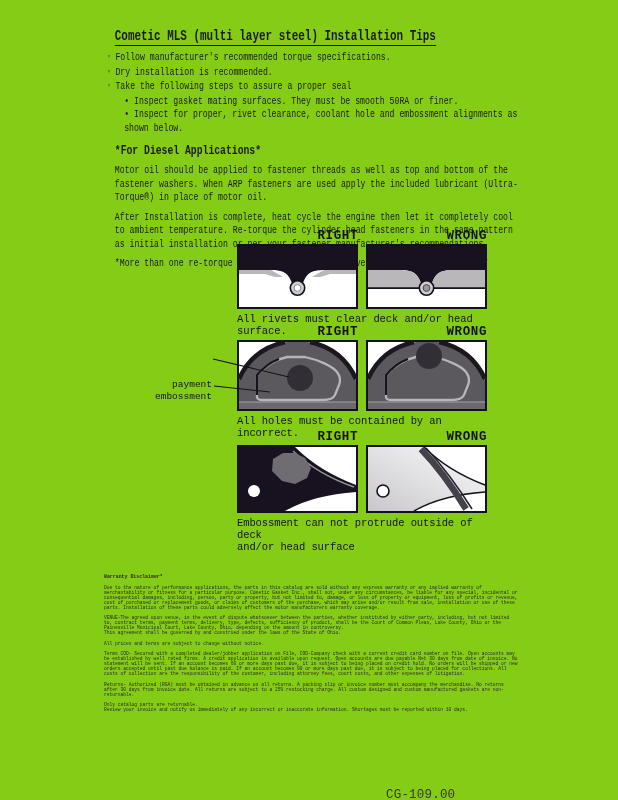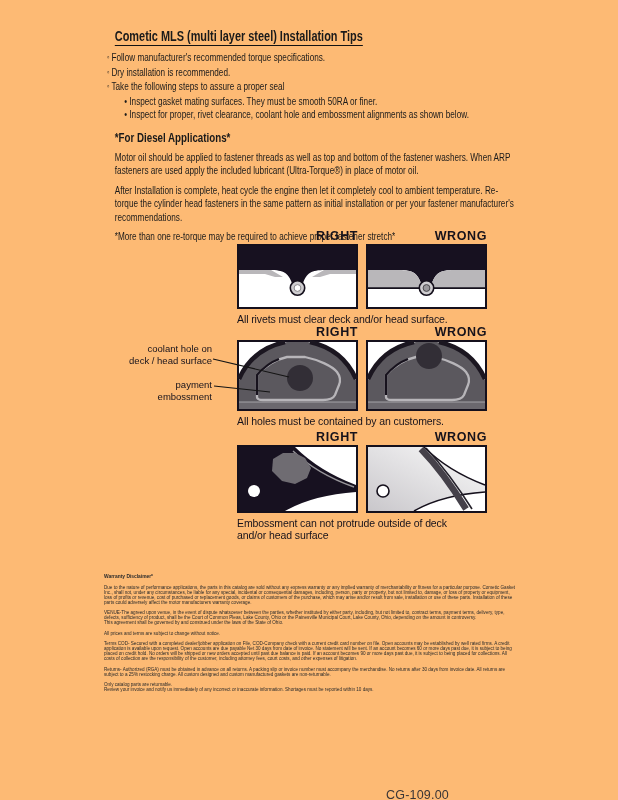--- a/index.html
+++ b/index.html
@@ -1,18 +1,18 @@
 <!DOCTYPE html>
 <html><head>
 <meta charset="utf-8">
 <style>
   html,body { margin:0; padding:0; background:#ffffff; }
   .page {
-    position:relative; width:618px; height:800px; background:#fdba74;
-    font-family:Liberation Sans, sans-serif; color:#1a1a1a; overflow:hidden;
+    position:relative; width:618px; height:800px; background:#84cc16;
+    font-family:Liberation Mono, monospace; color:#1a1a1a; overflow:hidden;
   }
 
   
   .maincol {
     position:absolute; left:107px; top:28px; width:530px;
     transform:scaleX(0.78); transform-origin:0 0;
   }
   .title { margin:0 0 7px 10px; font-size:14px; font-weight:bold; }
   .title span { border-bottom:1.5px solid #121212; padding-bottom:1px; }
 
@@ -115,25 +115,23 @@
         <path d="M119,2 L71,2 C95,6 110,21 119,40 Z" fill="#ffffff"></path>
         <path d="M48,2 C25,7 10,21 2,39" stroke="#1b1620" stroke-width="4.5" fill="none"></path>
         <path d="M73,2 C96,7 111,21 119,39" stroke="#1b1620" stroke-width="4.5" fill="none"></path>
         <rect x="2" y="62" width="117" height="7" fill="#6b686e"></rect>
         <line x1="2" y1="62" x2="119" y2="62" stroke="#a5a3a7" stroke-width="1"></line>
         <path d="M20,57 L20,35 C28,26 40,19 50,17 L68,17 C82,20 95,26 100,32 C103,36 104,40 102,45 L98,55 C96,59 91,60 86,60 L26,60 C22,60 20,59 20,57 Z" fill="none" stroke="#b7b5b9" stroke-width="2.3"></path>
         <path d="M20,55 L20,35 C26,28 34,22 42,19" fill="none" stroke="#17121d" stroke-width="2.2"></path>
         <circle cx="63" cy="16" r="13" fill="#322e36"></circle>
       </svg>
     </div>
-    <div class="dgcaption">All holes must be contained by an customers.</div>
+    <div class="dgcaption">All holes must be contained by an incorrect.</div>
   </div>
 
-  <div class="callout co1">coolant hole on
-deck / head surface</div>
   <div class="callout co2">payment embossment</div>
   <svg class="leaders" width="250" height="100" viewBox="0 0 250 100">
     <line x1="93" y1="29" x2="169" y2="47" stroke="#141414" stroke-width="1.1"></line>
     <line x1="94" y1="56" x2="150" y2="62" stroke="#141414" stroke-width="1.1"></line>
   </svg>
 
   <div class="dgrow" style="top:430px">
     <div class="dglabels">
       <span>RIGHT</span>
       <span>WRONG</span>

